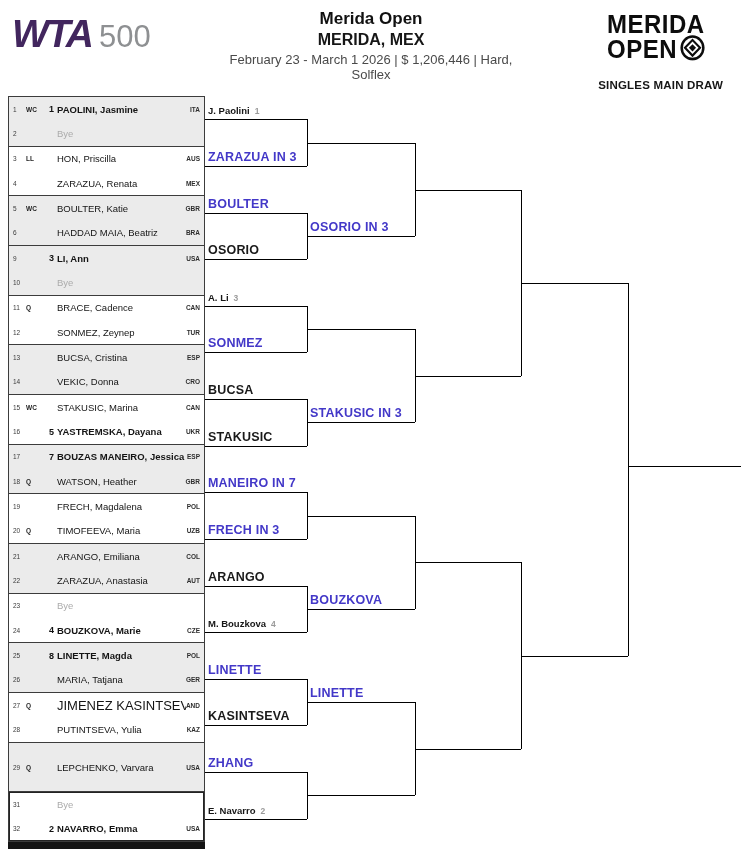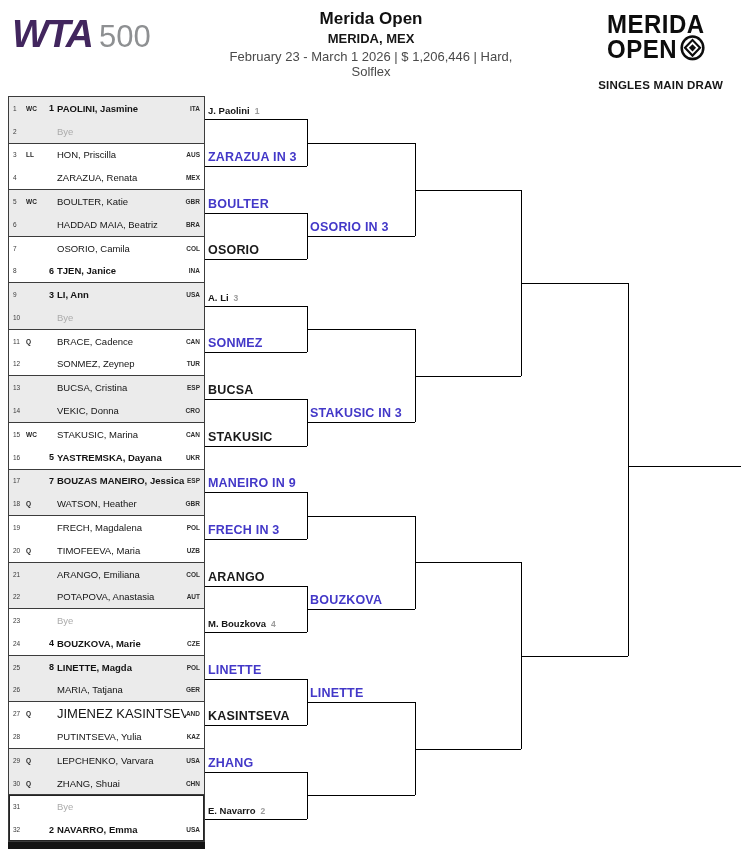--- a/index.html
+++ b/index.html
@@ -7,21 +7,21 @@
         font-family:"Liberation Sans",sans-serif;overflow:hidden;}
 
   
   .wta-logo{position:absolute;top:12px;left:12px;white-space:nowrap;}
   .wta-word{font-style:italic;font-weight:900;font-size:39px;letter-spacing:-2px;
             color:var(--wta-purple,#42265e);}
   .wta-tier{font-weight:500;font-size:31px;color:var(--tier-gray,#8e9092);margin-left:7px;}
 
   .hdr-center{position:absolute;top:9px;left:211px;width:320px;text-align:center;}
   .hdr-title{font-size:17px;font-weight:bold;color:#111;}
-  .hdr-loc{font-size:13px;font-weight:bold;color:#161616;margin-top:2px;}
+  .hdr-loc{font-size:16px;font-weight:bold;color:#161616;margin-top:2px;}
   .hdr-details{font-size:13px;color:#4a4a4a;margin-top:3px;}
 
   .mo-logo{position:absolute;top:13px;left:607px;color:#0d0d0d;font-weight:900;
            font-size:24px;line-height:0.88;letter-spacing:0.5px;transform:scaleY(1.04);
            transform-origin:top left;white-space:nowrap;}
   .mo-logo .row2{display:flex;align-items:center;gap:2px;}
   .mo-icon{display:inline-block;margin-left:1px;}
 
   .draw-label{position:absolute;top:79px;left:443px;width:280px;text-align:right;
               font-size:11.5px;font-weight:bold;color:#161616;letter-spacing:0.2px;}
@@ -130,36 +130,20 @@
           <span class="ctry">GBR</span>
         </div>
       <div class="row">
           <span class="num">6</span>
           <span class="entry"></span>
           <span class="seed"></span>
           <span class="pname">HADDAD MAIA, Beatriz</span>
           <span class="ctry">BRA</span>
         </div>
     </div>
-    <div class="g">
-      <div class="row">
-          <span class="num">7</span>
-          <span class="entry"></span>
-          <span class="seed"></span>
-          <span class="pname">OSORIO, Camila</span>
-          <span class="ctry">COL</span>
-        </div>
-      <div class="row">
-          <span class="num">8</span>
-          <span class="entry"></span>
-          <span class="seed">6</span>
-          <span class="pname b">TJEN, Janice</span>
-          <span class="ctry">INA</span>
-        </div>
-    </div>
     <div class="g shade">
       <div class="row">
           <span class="num">9</span>
           <span class="entry"></span>
           <span class="seed">3</span>
           <span class="pname b">LI, Ann</span>
           <span class="ctry">USA</span>
         </div>
       <div class="row">
           <span class="num">10</span>
@@ -254,21 +238,21 @@
           <span class="num">21</span>
           <span class="entry"></span>
           <span class="seed"></span>
           <span class="pname">ARANGO, Emiliana</span>
           <span class="ctry">COL</span>
         </div>
       <div class="row">
           <span class="num">22</span>
           <span class="entry"></span>
           <span class="seed"></span>
-          <span class="pname">POTAPOVA, Anastasia</span>
+          <span class="pname">ZARAZUA, Anastasia</span>
           <span class="ctry">AUT</span>
         </div>
     </div>
     <div class="g">
       <div class="row">
           <span class="num">23</span>
           <span class="entry"></span>
           <span class="seed"></span>
           <span class="pname bye">Bye</span>
           <span class="ctry"></span>
@@ -313,27 +297,20 @@
           <span class="ctry">KAZ</span>
         </div>
     </div>
     <div class="g shade">
       <div class="row">
           <span class="num">29</span>
           <span class="entry">Q</span>
           <span class="seed"></span>
           <span class="pname">LEPCHENKO, Varvara</span>
           <span class="ctry">USA</span>
-        </div>
-      <div class="row">
-          <span class="num">30</span>
-          <span class="entry">Q</span>
-          <span class="seed"></span>
-          <span class="pname">ZHANG, Shuai</span>
-          <span class="ctry">CHN</span>
         </div>
     </div>
     <div class="g">
       <div class="row">
           <span class="num">31</span>
           <span class="entry"></span>
           <span class="seed"></span>
           <span class="pname bye">Bye</span>
           <span class="ctry"></span>
         </div>
@@ -401,21 +378,21 @@
   <div class="vl" style="left:628px;top:283px;height:373px"></div>
 
   <div class="bl auto" style="top:104px"><span>J. Paolini</span><span class="aseed">1</span></div>
   <div class="bl pick blue" style="top:149px">ZARAZUA IN 3</div>
   <div class="bl pick blue" style="top:196px">BOULTER</div>
   <div class="bl pick black" style="top:242px">OSORIO</div>
   <div class="bl auto" style="top:291px"><span>A. Li</span><span class="aseed">3</span></div>
   <div class="bl pick blue" style="top:335px">SONMEZ</div>
   <div class="bl pick black" style="top:382px">BUCSA</div>
   <div class="bl pick black" style="top:429px">STAKUSIC</div>
-  <div class="bl pick blue" style="top:475px">MANEIRO IN 9</div>
+  <div class="bl pick blue" style="top:475px">MANEIRO IN 7</div>
   <div class="bl pick blue" style="top:522px">FRECH IN 3</div>
   <div class="bl pick black" style="top:569px">ARANGO</div>
   <div class="bl auto" style="top:617px"><span>M. Bouzkova</span><span class="aseed">4</span></div>
   <div class="bl pick blue" style="top:662px">LINETTE</div>
   <div class="bl pick black" style="top:708px">KASINTSEVA</div>
   <div class="bl pick blue" style="top:755px">ZHANG</div>
   <div class="bl auto" style="top:804px"><span>E. Navarro</span><span class="aseed">2</span></div>
 
   <div class="bl r3 pick blue" style="top:219px">OSORIO IN 3</div>
   <div class="bl r3 pick blue" style="top:405px">STAKUSIC IN 3</div>

